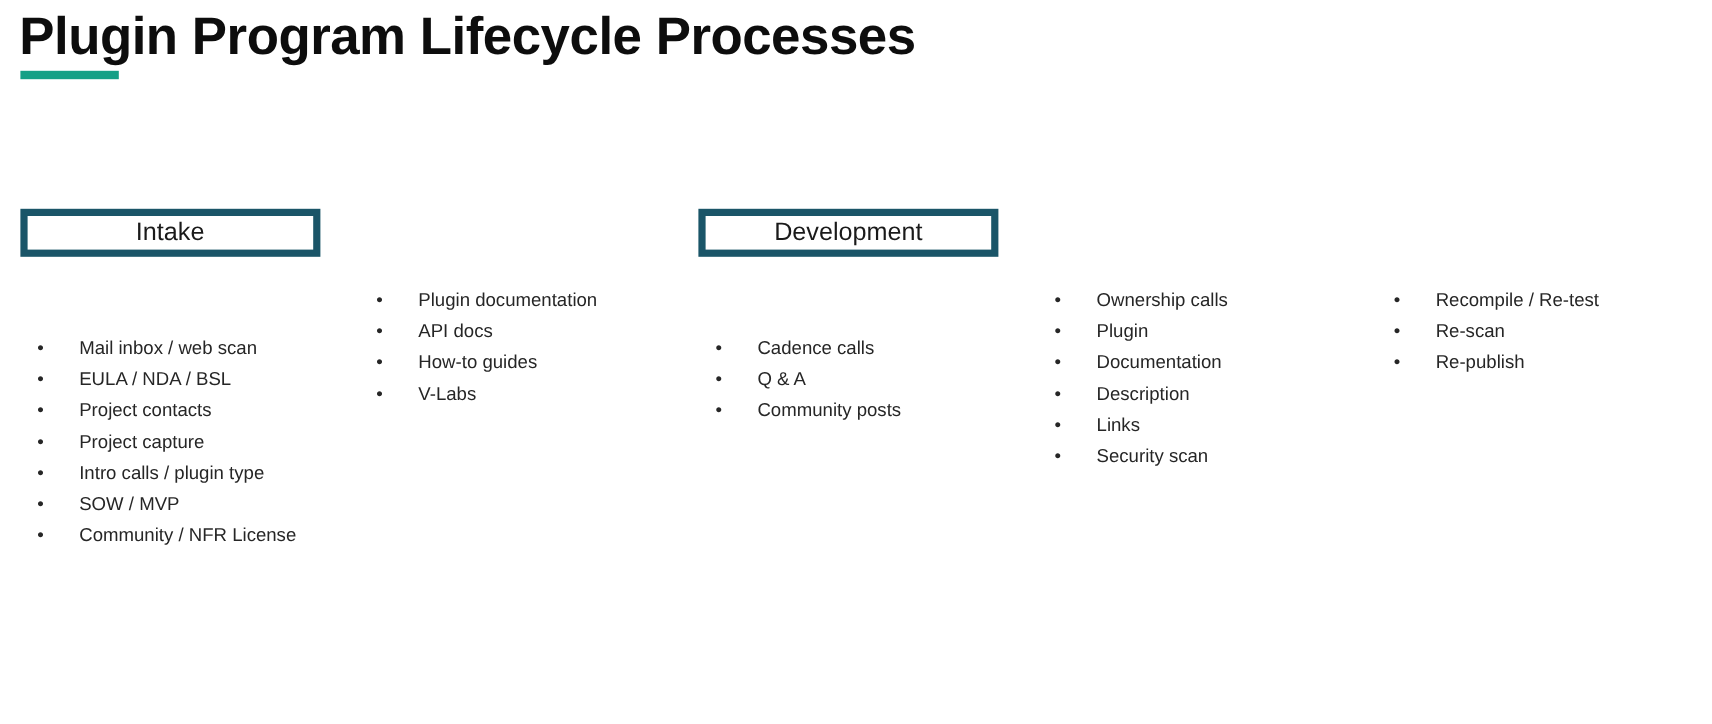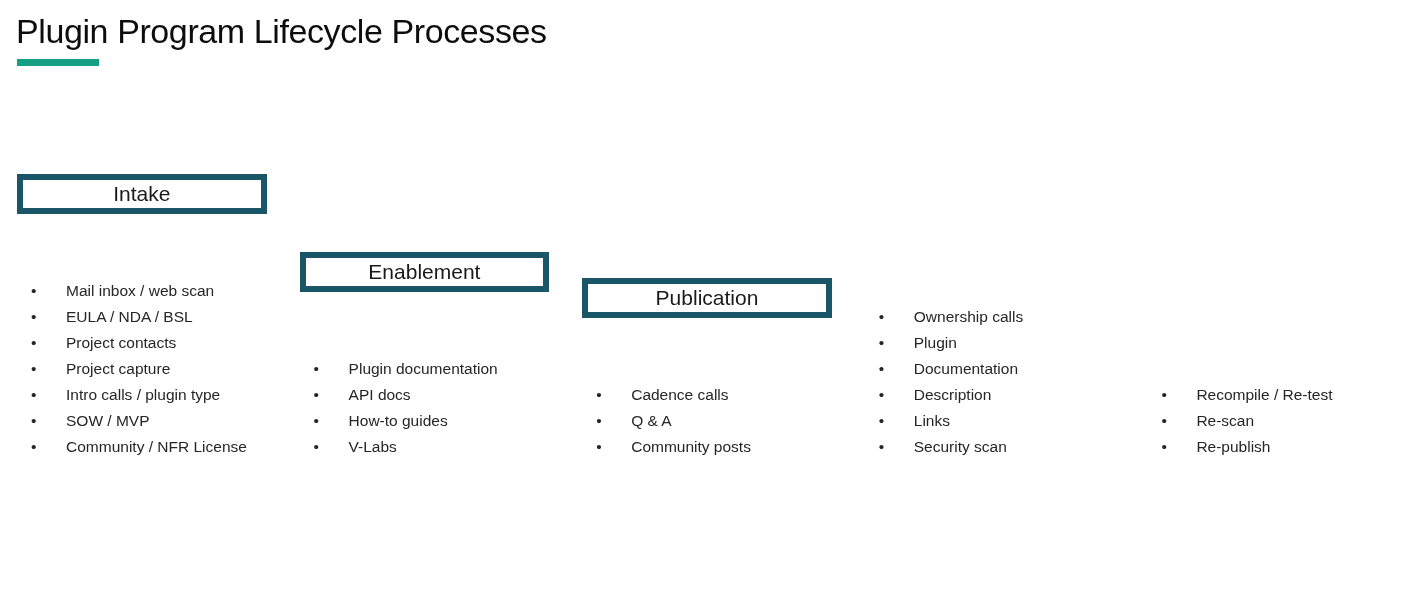--- a/index.html
+++ b/index.html
@@ -14,22 +14,22 @@
     font-family: "Liberation Sans", "DejaVu Sans", sans-serif;
     color: #1a1a1a;
     overflow: hidden;
   }
 
   
   .page-title {
     position: absolute;
     left: 16px;
     top: 8px;
-    font-size: 34px;
-    font-weight: normal;
+    font-size: 44px;
+    font-weight: bold;
     letter-spacing: -0.4px;
     color: #0d0d0d;
     white-space: nowrap;
     line-height: 46px;
   }
   .title-accent {
     position: absolute;
     left: 17px;
     top: 59px;
     width: 82px;
@@ -38,21 +38,21 @@
   }
 
   
   .lifecycle {
     position: absolute;
     left: 17px;
     top: 174px;
     width: 1380px;
     display: flex;
     gap: 33px;
-    align-items: flex-end;
+    align-items: flex-start;
   }
   .stage {
     flex: 1 1 0;
     min-width: 0;
   }
 
   
   .stage-header {
     border: 6px solid #1a5568;
     background: #ffffff;
@@ -111,34 +111,31 @@
       <li class="stage-item"><span class="bullet">•</span><span>EULA / NDA / BSL</span></li>
       <li class="stage-item"><span class="bullet">•</span><span>Project contacts</span></li>
       <li class="stage-item"><span class="bullet">•</span><span>Project capture</span></li>
       <li class="stage-item"><span class="bullet">•</span><span>Intro calls / plugin type</span></li>
       <li class="stage-item"><span class="bullet">•</span><span>SOW / MVP</span></li>
       <li class="stage-item"><span class="bullet">•</span><span>Community / NFR License</span></li>
     </ul>
   </div>
 
   <div class="stage">
-    <div class="stage-header">
-      <span class="stage-header-label">Enablement</span>
-    </div>
     <ul class="stage-list">
       <li class="stage-item"><span class="bullet">•</span><span>Plugin documentation</span></li>
       <li class="stage-item"><span class="bullet">•</span><span>API docs</span></li>
       <li class="stage-item"><span class="bullet">•</span><span>How-to guides</span></li>
       <li class="stage-item"><span class="bullet">•</span><span>V-Labs</span></li>
     </ul>
   </div>
 
   <div class="stage">
     <div class="stage-header">
-      <span class="stage-header-label">Publication</span>
+      <span class="stage-header-label">Development</span>
     </div>
     <ul class="stage-list">
       <li class="stage-item"><span class="bullet">•</span><span>Cadence calls</span></li>
       <li class="stage-item"><span class="bullet">•</span><span>Q &amp; A</span></li>
       <li class="stage-item"><span class="bullet">•</span><span>Community posts</span></li>
     </ul>
   </div>
 
   <div class="stage">
     <ul class="stage-list">

